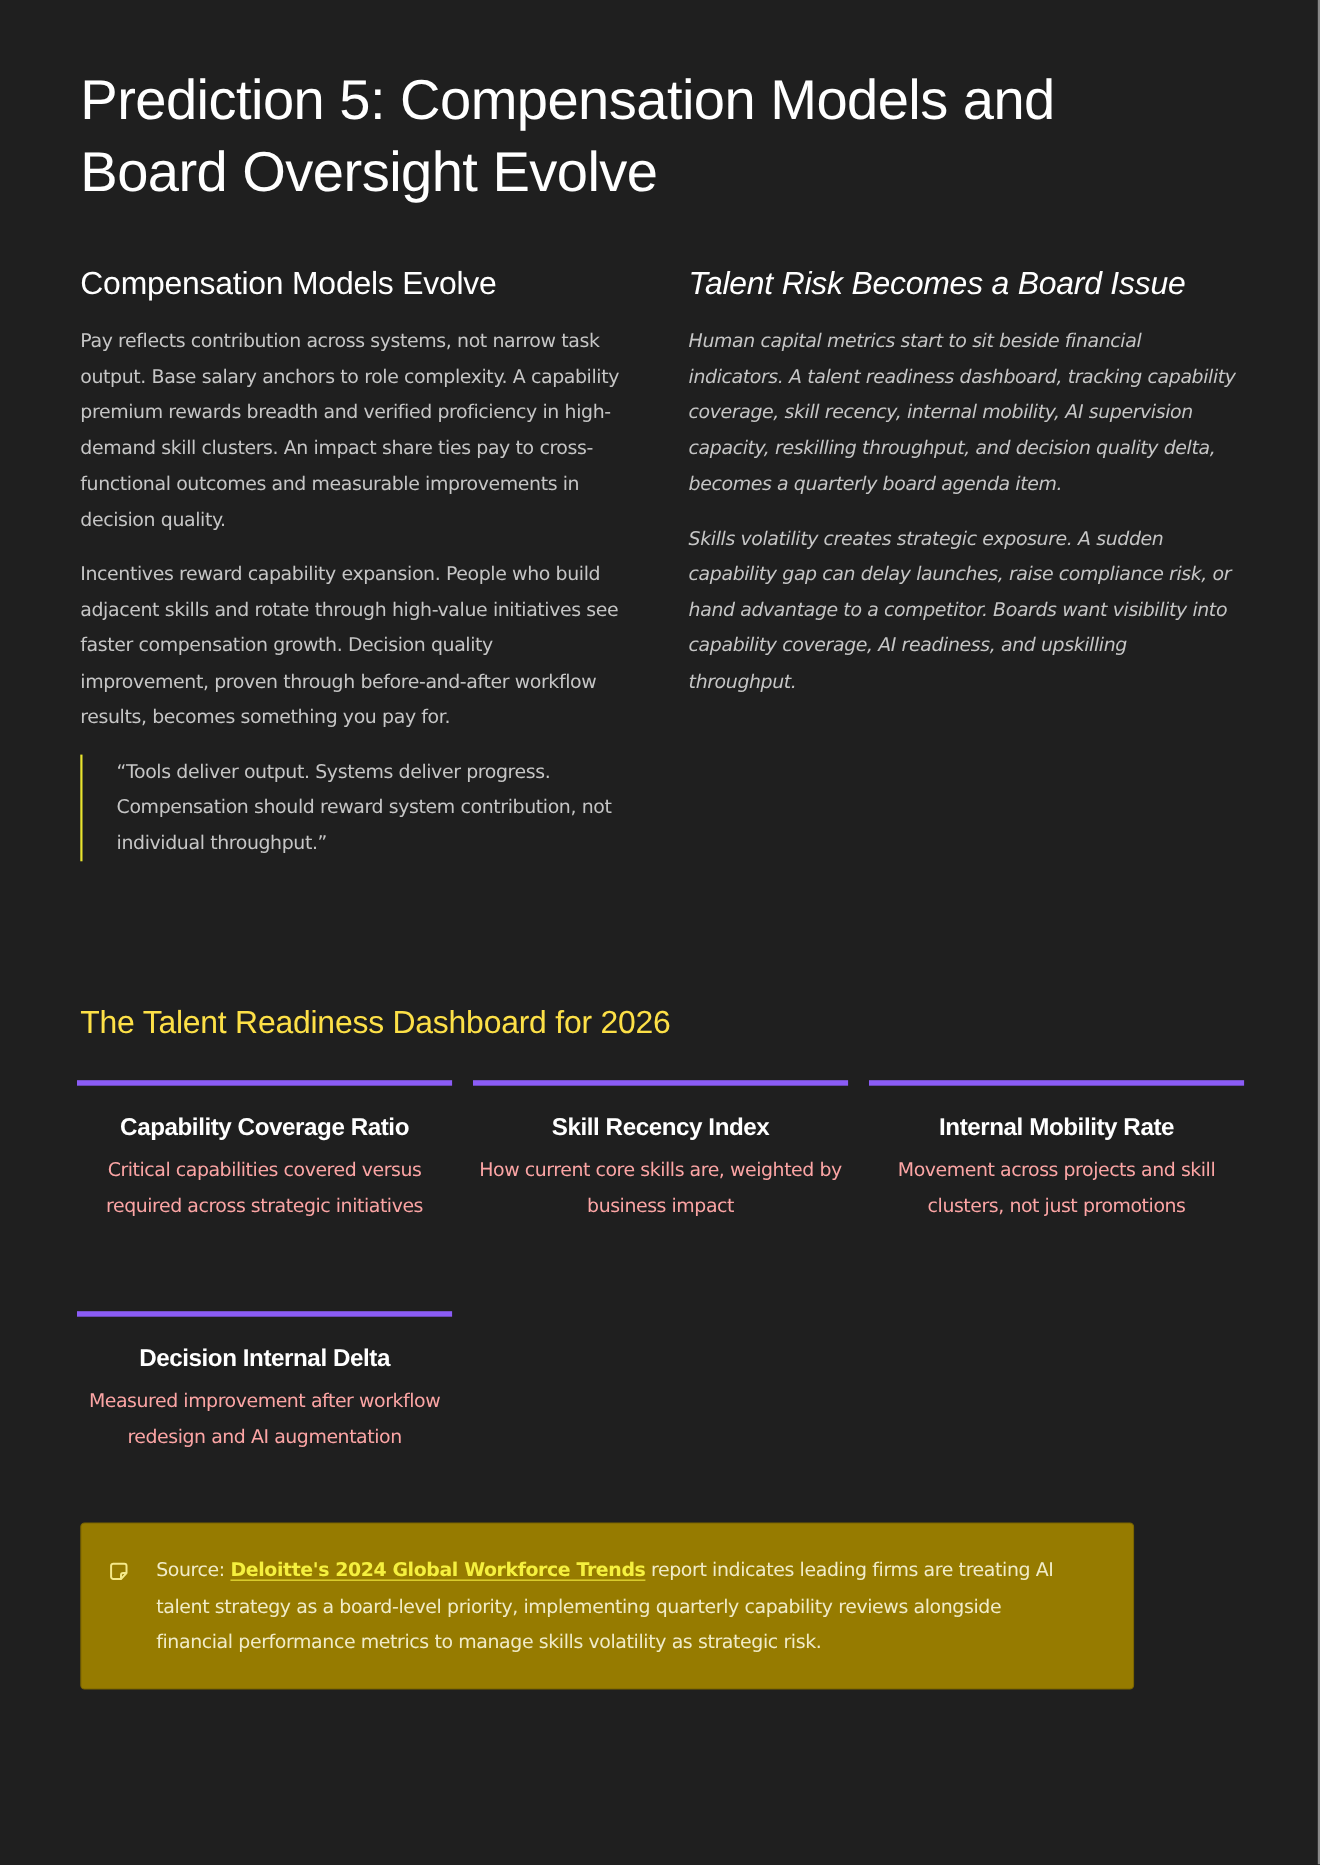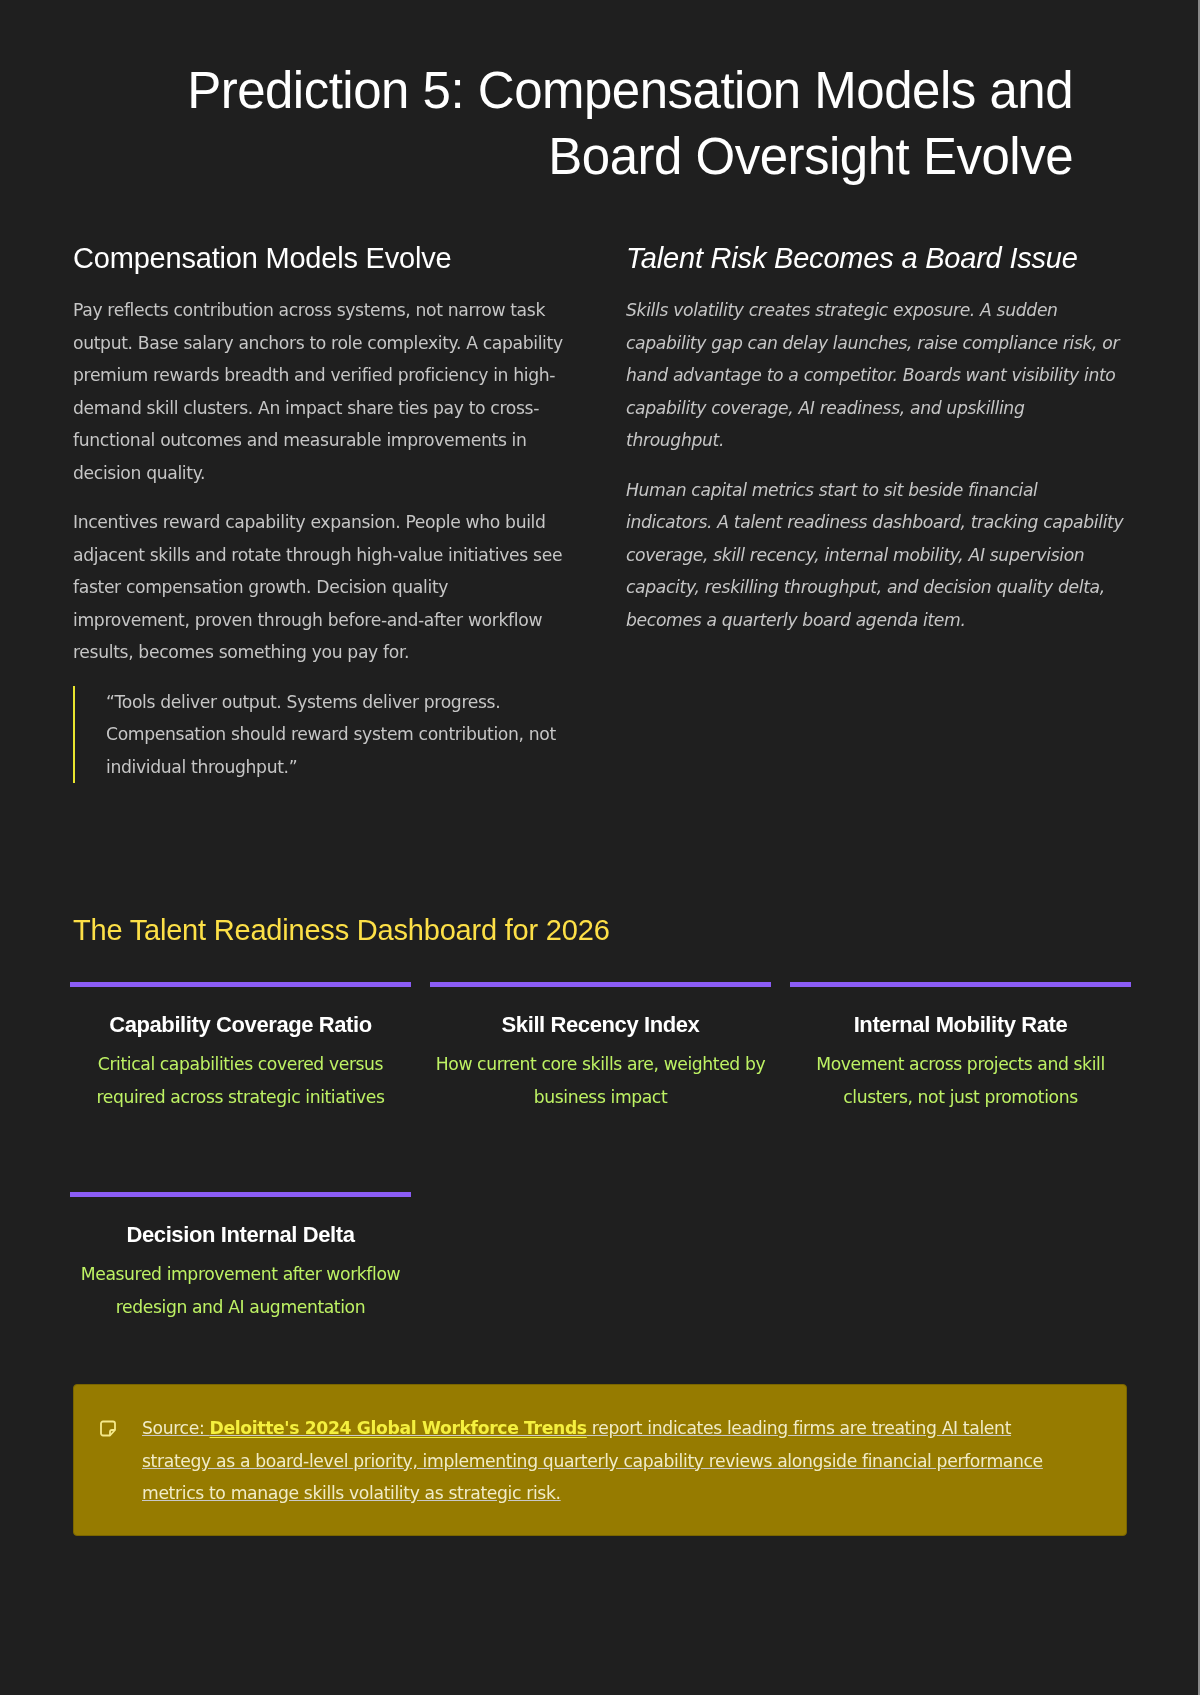--- a/index.html
+++ b/index.html
@@ -1,32 +1,32 @@
 <!DOCTYPE html>
 <html><head>
   <meta charset="utf-8">
   <style>
     * { box-sizing: border-box; margin: 0; padding: 0; }
     html, body { width: 1200px; height: 1695px; background: #1f1f1f; overflow: hidden; }
     body { position: relative; font-family: "DejaVu Sans", sans-serif; color: #c9c9c9; }
     .scroll-edge { position: absolute; right: 0; top: 0; width: 2px; height: 1695px; background: #8a8a8a; }
     .page { position: absolute; left: 73px; top: 0; width: 1055px; }
-    h1 { position: absolute; top: 58px; left: 0; width: 1000px; font-family: "Liberation Sans", sans-serif; font-weight: 400; font-size: 51px; line-height: 66px; color: #ffffff; letter-spacing: -0.5px; text-align: right; }
+    h1 { position: absolute; top: 58px; left: 0; width: 1000px; font-family: "Liberation Sans", sans-serif; font-weight: 400; font-size: 51px; line-height: 66px; color: #ffffff; letter-spacing: -0.5px; }
     .col { position: absolute; top: 236px; width: 495px; }
     .col-left { left: 0; }
     .col-right { left: 553px; width: 500px; font-style: italic; }
     h2 { font-family: "Liberation Sans", sans-serif; font-weight: 400; font-size: 29px; line-height: 44px; color: #ffffff; margin-bottom: 14px; letter-spacing: -0.2px; white-space: nowrap; }
     p.body { font-family: "DejaVu Sans", sans-serif; font-size: 17.2px; line-height: 32.5px; color: #c6c6c6; margin-bottom: 17px; letter-spacing: -0.35px; }
     .quote { position: relative; margin-top: 12px; padding-left: 31px; border-left: 2px solid #e8e42e; font-size: 17.2px; line-height: 32.5px; color: #c6c6c6; letter-spacing: -0.35px; }
     .dash-title { position: absolute; top: 908px; left: 0; font-family: "Liberation Sans", sans-serif; font-size: 29px; line-height: 44px; color: #fde047; letter-spacing: -0.2px; }
     .grid { position: absolute; top: 982px; left: -3px; width: 1062px; display: grid; grid-template-columns: 341px 341px 341px; column-gap: 19px; row-gap: 0; }
     .card { height: 210px; border-top: 5px solid #8b5cf6; text-align: center; padding-top: 20px; }
     .card h3 { font-family: "Liberation Sans", sans-serif; font-weight: 700; font-size: 22px; line-height: 36px; color: #ffffff; margin-bottom: 5px; letter-spacing: -0.4px; }
-    .card p { font-size: 17.2px; line-height: 32.5px; color: #bef264; padding: 0 2px; letter-spacing: -0.4px; }
-    .source { position: absolute; top: 1384px; left: 0; width: 1054px; height: 152px; background: #967b00; border-radius: 4px; border: 1px solid #7a6500; padding: 27px 50px 0 68px; text-decoration: underline; }
+    .card p { font-size: 17.2px; line-height: 32.5px; color: #fca5a5; padding: 0 2px; letter-spacing: -0.4px; }
+    .source { position: absolute; top: 1384px; left: 0; width: 958px; height: 152px; background: #967b00; border-radius: 4px; border: 1px solid #7a6500; padding: 27px 50px 0 68px; }
     .source .icon { position: absolute; left: 26px; top: 35px; width: 17px; height: 17px; }
     .source .text { font-size: 17.2px; line-height: 32.5px; color: #f1ecc8; letter-spacing: -0.35px; }
     .source a { color: #f5f03e; font-weight: 700; text-decoration: underline; text-underline-offset: 3px; }
   </style>
 </head>
 <body>
 
 <div class="scroll-edge"></div>
 
 <div class="page">
@@ -34,22 +34,22 @@
 
   <section class="col col-left">
     <h2>Compensation Models Evolve</h2>
     <p class="body">Pay reflects contribution across systems, not narrow task output. Base salary anchors to role complexity. A capability premium rewards breadth and verified proficiency in high-demand skill clusters. An impact share ties pay to cross-functional outcomes and measurable improvements in decision quality.</p>
     <p class="body">Incentives reward capability expansion. People who build adjacent skills and rotate through high-value initiatives see faster compensation growth. Decision quality improvement, proven through before-and-after workflow results, becomes something you pay for.</p>
     <blockquote class="quote">“Tools deliver output. Systems deliver progress. Compensation should reward system contribution, not individual throughput.”</blockquote>
   </section>
 
   <section class="col col-right">
     <h2>Talent Risk Becomes a Board Issue</h2>
+    <p class="body">Human capital metrics start to sit beside financial indicators. A talent readiness dashboard, tracking capability coverage, skill recency, internal mobility, AI supervision capacity, reskilling throughput, and decision quality delta, becomes a quarterly board agenda item.</p>
     <p class="body">Skills volatility creates strategic exposure. A sudden capability gap can delay launches, raise compliance risk, or hand advantage to a competitor. Boards want visibility into capability coverage, AI readiness, and upskilling throughput.</p>
-    <p class="body">Human capital metrics start to sit beside financial indicators. A talent readiness dashboard, tracking capability coverage, skill recency, internal mobility, AI supervision capacity, reskilling throughput, and decision quality delta, becomes a quarterly board agenda item.</p>
   </section>
 
   <h2 class="dash-title">The Talent Readiness Dashboard for 2026</h2>
 
   <div class="grid">
     <div class="card">
       <h3>Capability Coverage Ratio</h3>
       <p>Critical capabilities covered versus required across strategic initiatives</p>
     </div>
     <div class="card">

